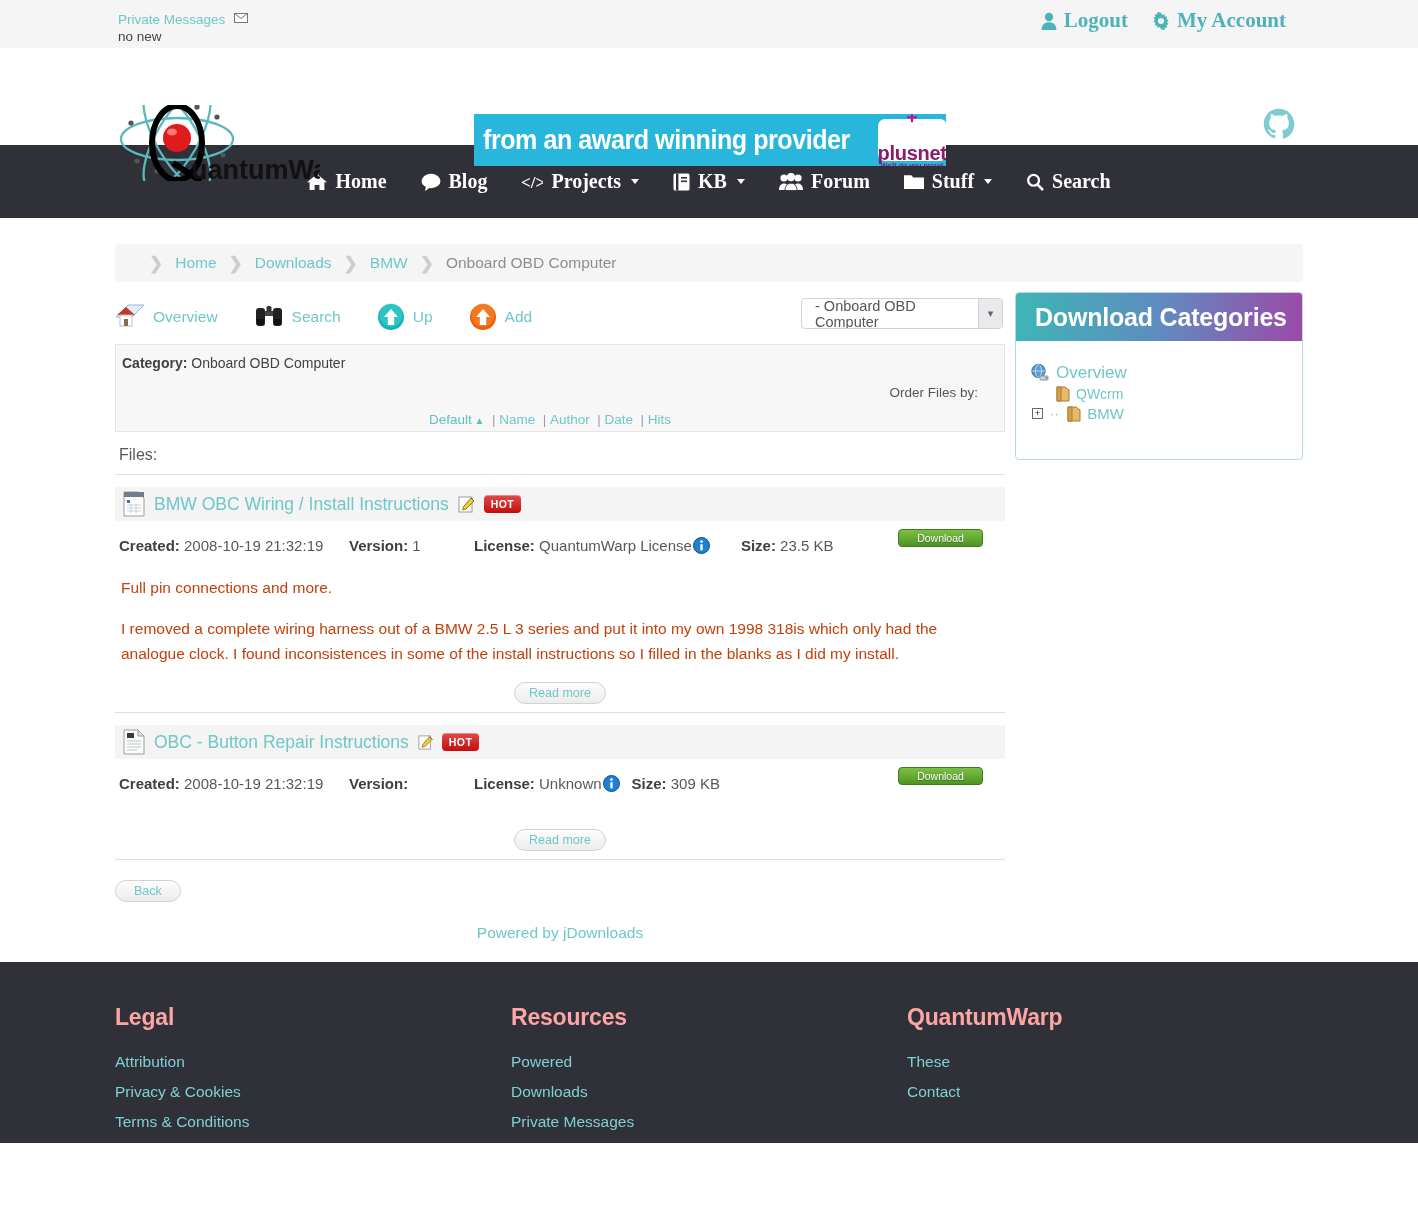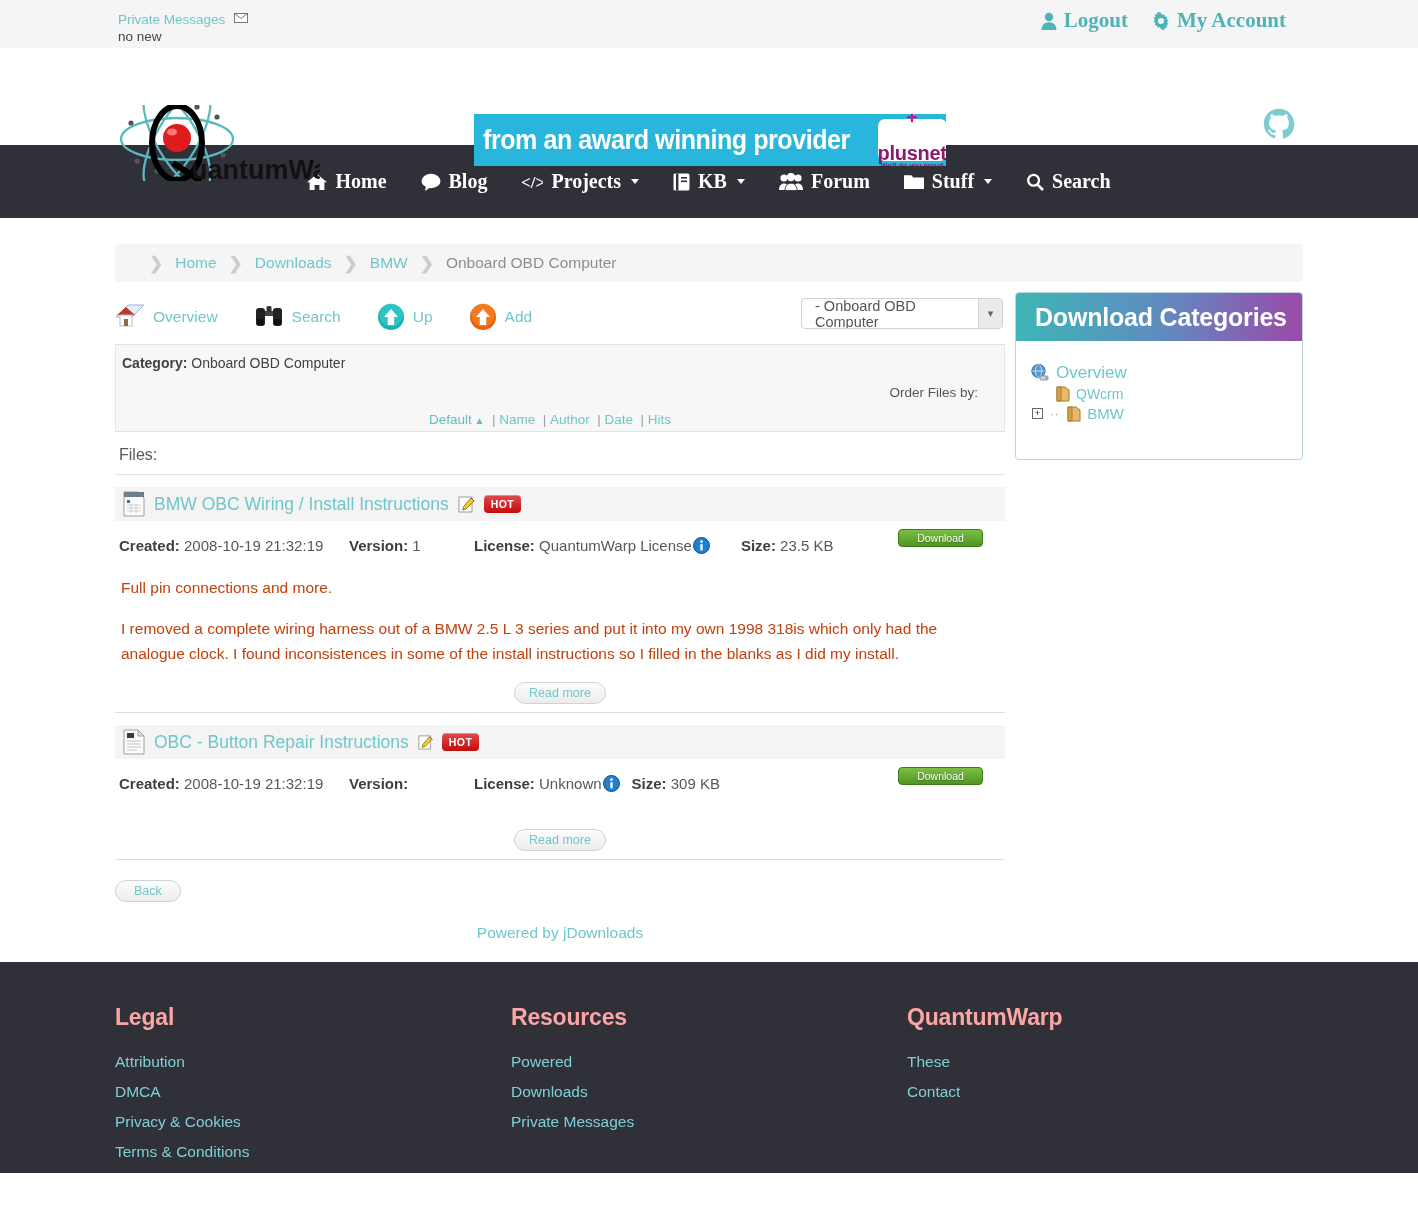--- a/index.html
+++ b/index.html
@@ -567,21 +567,20 @@
 
   </div>
 </div>
 
 <div class="footer">
   <div class="footer-cols">
 
     <div class="fcol">
       <h4>Legal</h4>
       <a href="#">Attribution</a>
-      <a href="#">DMCA</a>
       <a href="#">Privacy &amp; Cookies</a>
       <a href="#">Terms &amp; Conditions</a>
     </div>
 
     <div class="fcol">
       <h4>Resources</h4>
       <a href="#">Powered</a>
       <a href="#">Downloads</a>
       <a href="#">Private Messages</a>
     </div>

